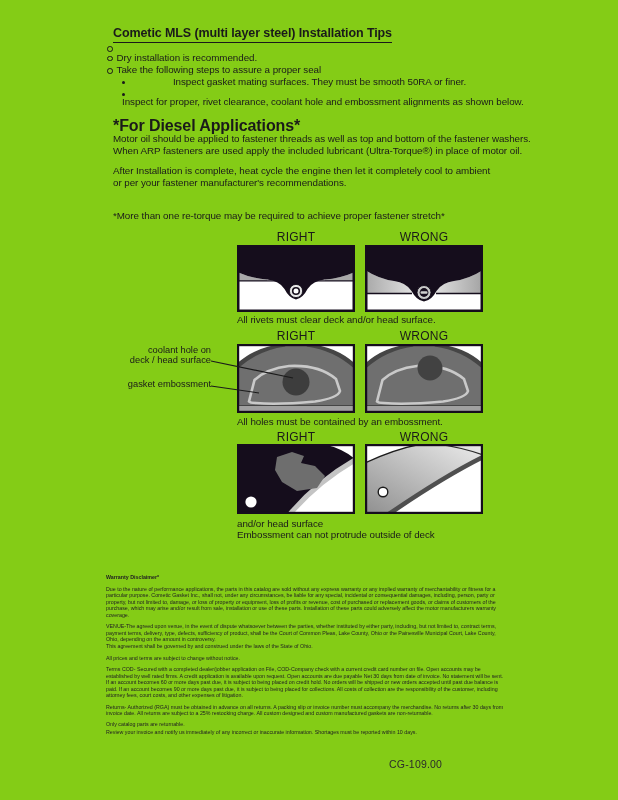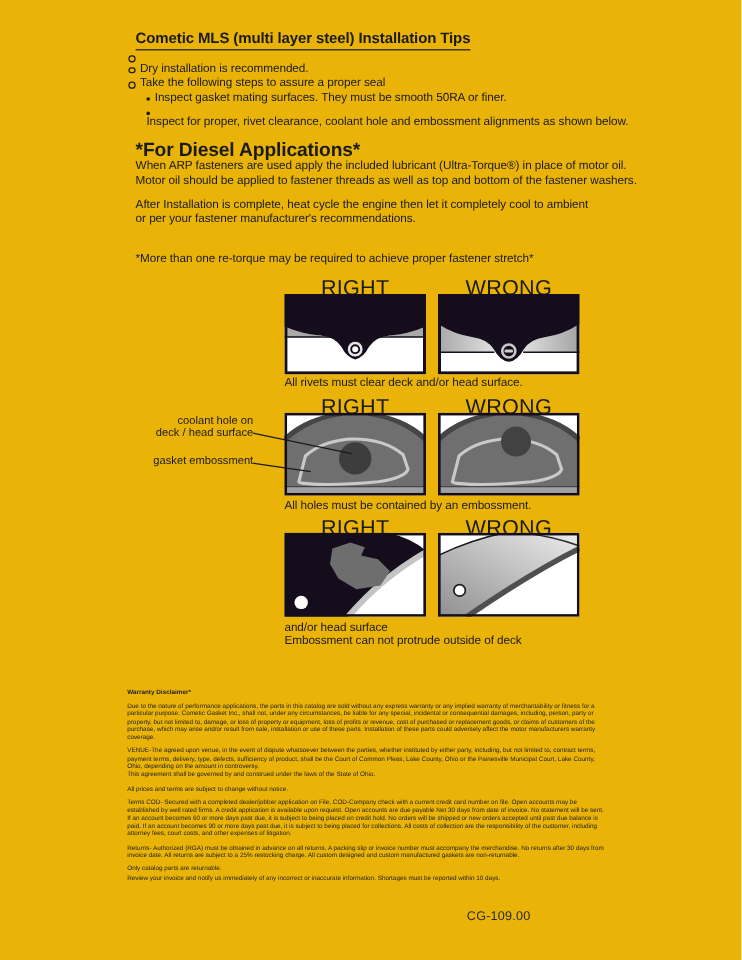--- a/index.html
+++ b/index.html
@@ -1,36 +1,36 @@
 <!DOCTYPE html>
 <html><head>
 <meta charset="utf-8">
 <style>
   html,body{margin:0;padding:0;background:#ffffff;}
   .page{
-    position:relative;width:618px;height:800px;background:#eab308;overflow:hidden;
+    position:relative;width:618px;height:800px;background:#84cc16;overflow:hidden;
     font-family:"Liberation Sans","DejaVu Sans",sans-serif;color:#1a1a1a;
   }
   .abs{position:absolute;}
   .title{
     font-size:12.5px;font-weight:bold;letter-spacing:-0.1px;
     border-bottom:1.8px solid #1a1a1a;padding-bottom:1.5px;display:inline-block;
   }
   .body-txt{font-size:9.8px;letter-spacing:-0.05px;line-height:12.4px;white-space:nowrap;}
   .bullet-row{display:flex;align-items:flex-start;line-height:12.4px;}
   .ocircle{
     flex:0 0 auto;width:3.6px;height:3.6px;border:1px solid #1a1a1a;border-radius:50%;
     margin:4px 4px 0 0;
   }
   .dot{
     flex:0 0 auto;width:3.4px;height:3.4px;background:#1a1a1a;border-radius:50%;
     margin:4.2px 3.5px 0 0;
   }
   .sect-head{font-size:16px;font-weight:bold;letter-spacing:-0.1px;}
-  .rw-label{font-size:18px;letter-spacing:0.2px;transform:translateX(-50%);white-space:nowrap;text-align:right;}
+  .rw-label{font-size:12px;letter-spacing:0.2px;transform:translateX(-50%);white-space:nowrap;text-align:right;}
   .caption{font-size:9.8px;letter-spacing:-0.05px;white-space:nowrap;}
   .callout{font-size:9.3px;line-height:9.6px;text-align:right;white-space:nowrap;}
   .warranty{width:398px;font-size:5.3px;line-height:6.45px;letter-spacing:0;color:#222;}
   .warranty .w-head{font-weight:bold;margin:0 0 5.5px 0;}
   .warranty p{margin:0 0 5px 0;}
   .warranty p.tight{margin-bottom:0.8px;}
   .warranty p.tight2{margin-bottom:0.6px;}
   .doc-code{font-size:10.5px;color:#2b2b2b;letter-spacing:0.2px;}
   svg{display:block;}
 </style>
@@ -48,35 +48,35 @@
       <span class="ocircle"></span>
     </div>
     <div class="bullet-row">
       <span class="ocircle"></span>
       <span>Dry installation is recommended.</span>
     </div>
     <div class="bullet-row">
       <span class="ocircle"></span>
       <span>Take the following steps to assure a proper seal</span>
     </div>
-    <div class="bullet-row" style="margin-left:15px;">
+    <div class="bullet-row" style="margin-left:15px;gap:44px;">
       <span class="dot"></span>
       <span>Inspect gasket mating surfaces.  They must be smooth 50RA or finer.</span>
     </div>
     <div class="bullet-row" style="margin-left:15px;flex-direction:column;">
       <span class="dot"></span>
       <span>Inspect for proper, rivet clearance, coolant hole and embossment alignments as shown below.</span>
     </div>
   </div>
 
   <div class="abs sect-head" style="left:113px;top:117px;">*For Diesel Applications*</div>
 
   <div class="abs body-txt" style="left:113px;top:133px;">
+    <div>Motor oil should be applied to fastener threads as well as top and bottom of the fastener washers.</div>
     <div>When ARP fasteners are used apply the included lubricant (Ultra-Torque®) in place of motor oil.</div>
-    <div>Motor oil should be applied to fastener threads as well as top and bottom of the fastener washers.</div>
   </div>
 
   <div class="abs body-txt" style="left:113px;top:165px;">
     <div>After Installation is complete, heat cycle the engine then let it completely cool to ambient</div>
     <div>or per your fastener manufacturer's recommendations.</div>
   </div>
 
   <div class="abs body-txt" style="left:113px;top:210px;">*More than one re-torque may be required to achieve proper fastener stretch*</div>
 
   <div class="abs rw-label" style="left:296px;top:230px;">RIGHT</div>

